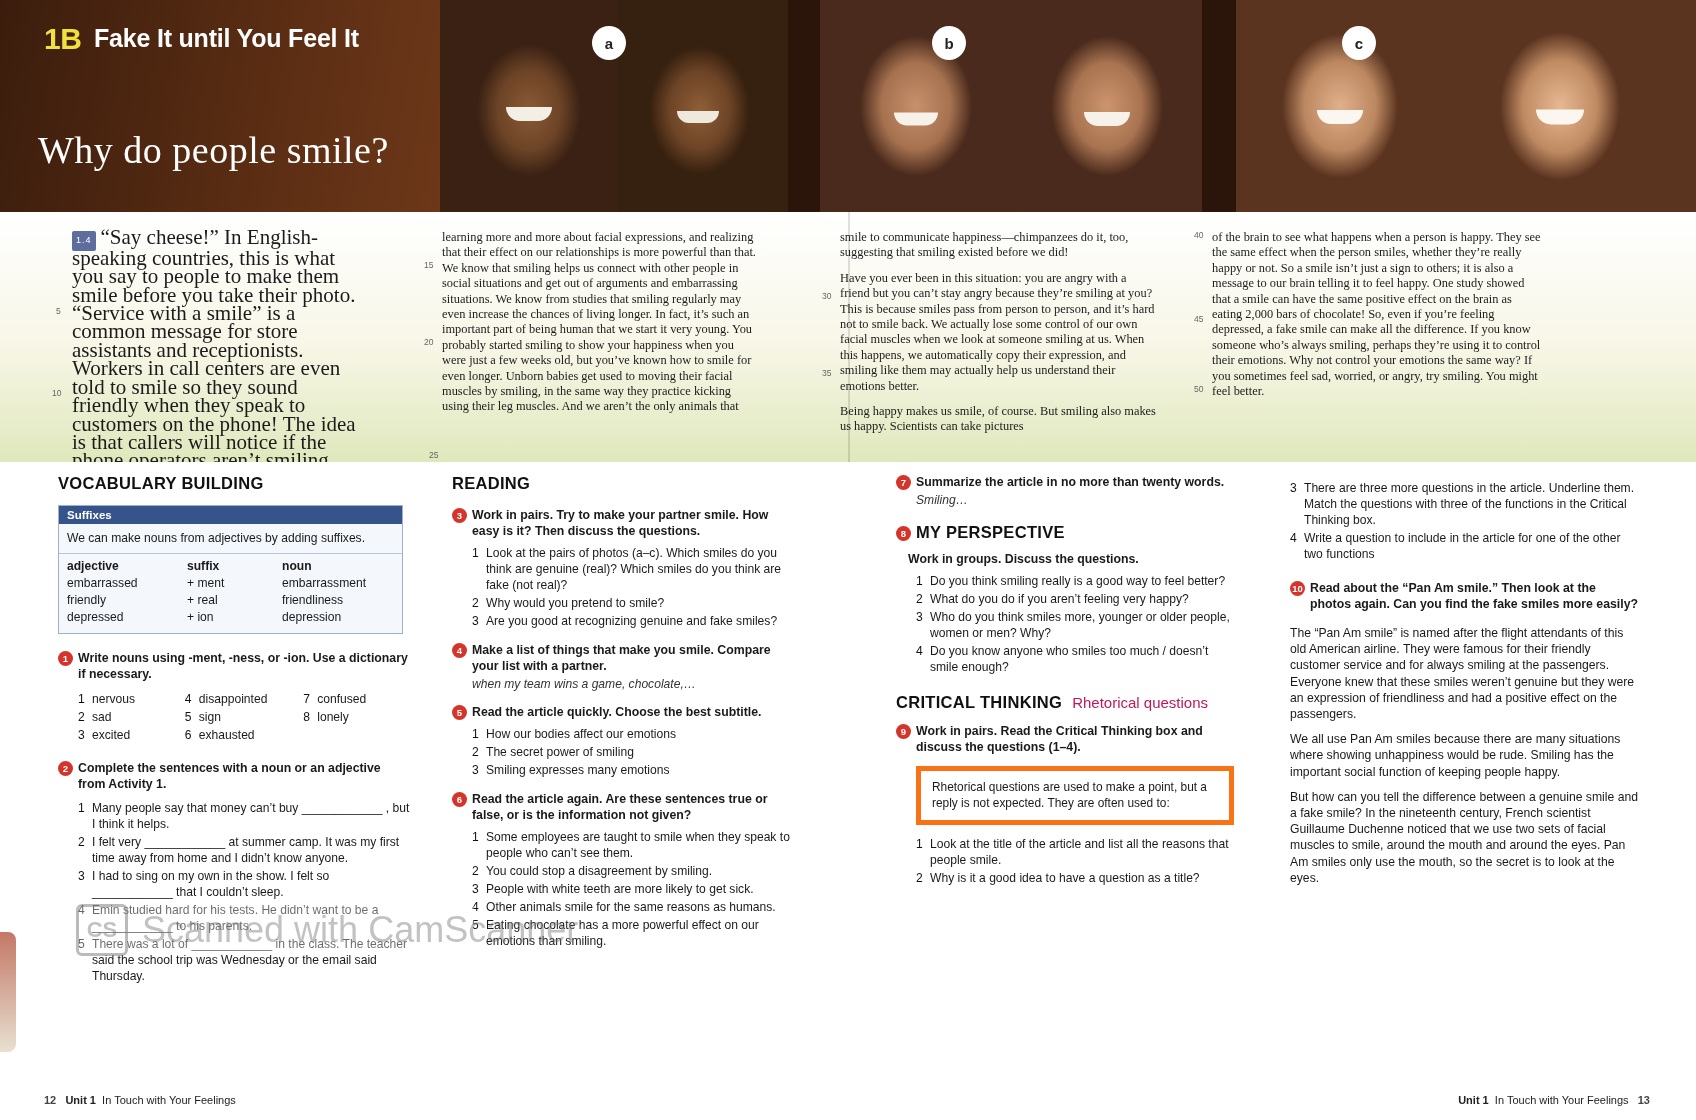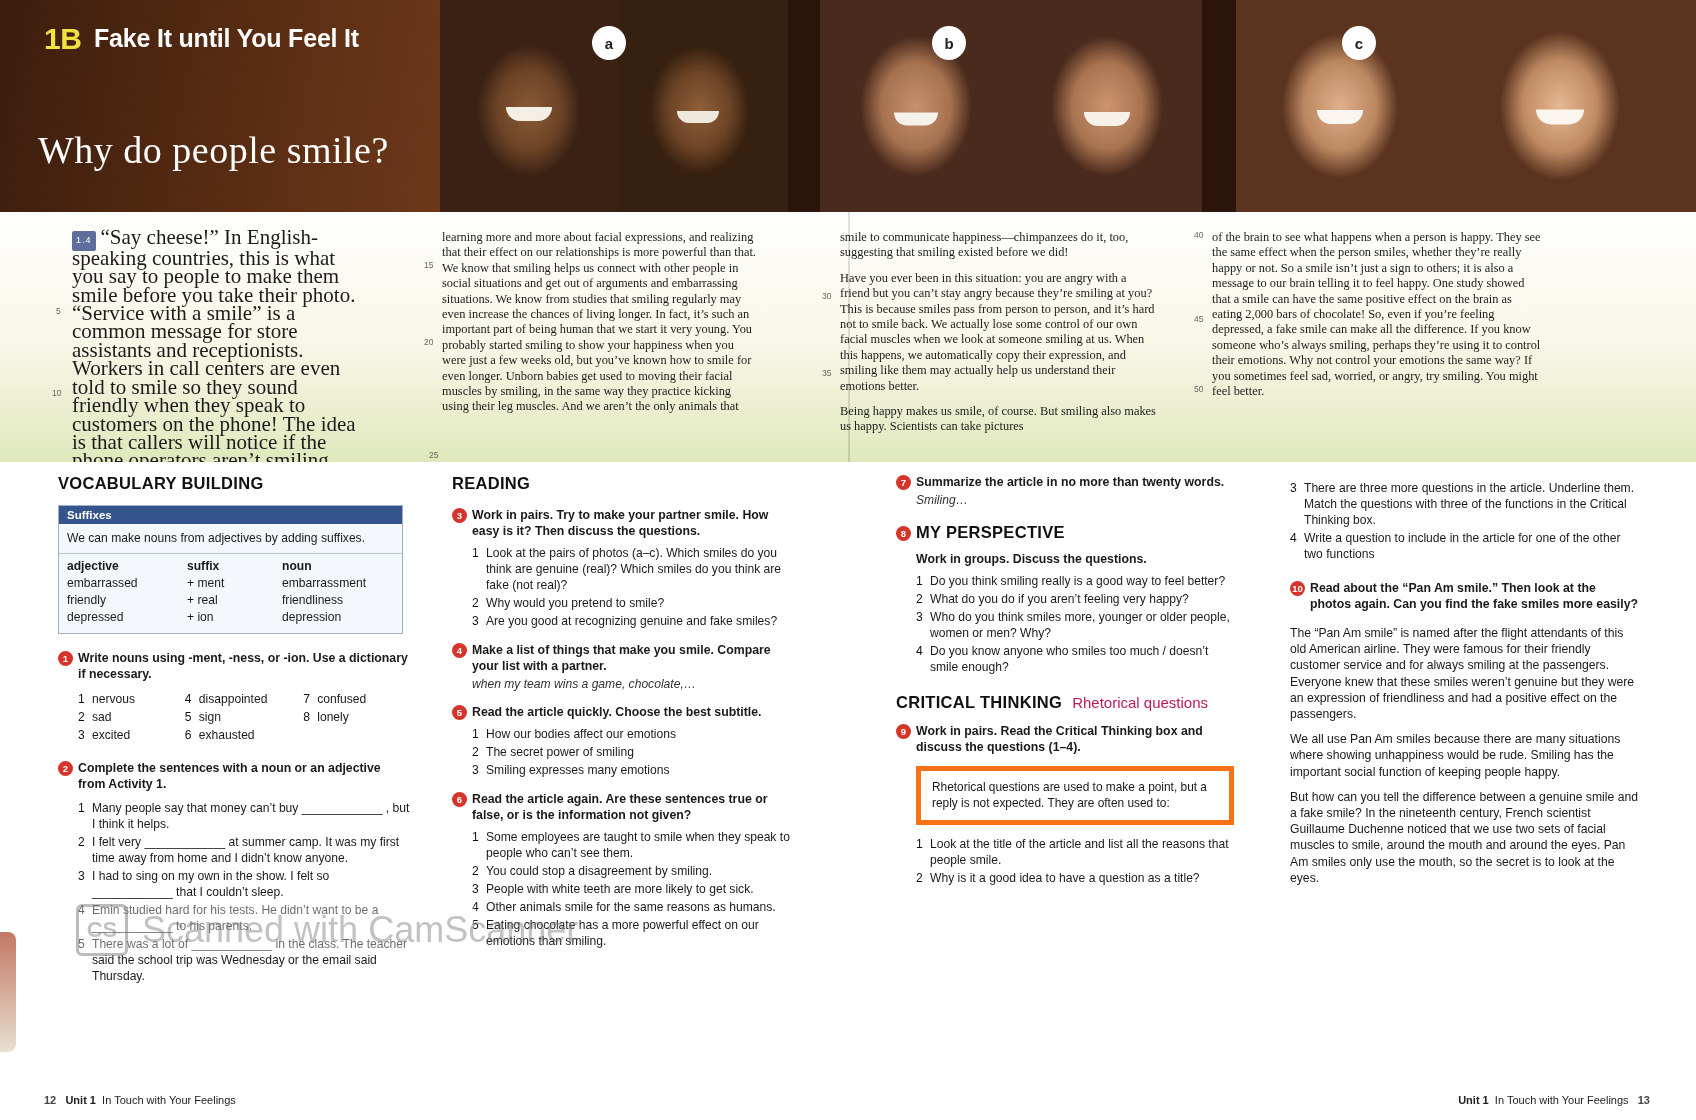--- a/index.html
+++ b/index.html
@@ -400,21 +400,21 @@
       <div style="display:flex;">
         <span class="numbull">7</span>
         <span class="task task-title">Summarize the article in no more than twenty words.</span>
       </div>
       <div class="ex" style="margin-left:20px; margin-top:3px;">Smiling…</div>
 
       <div style="margin-top:16px; display:flex; align-items:center;">
         <span class="numbull">8</span>
         <span class="section-head">MY PERSPECTIVE</span>
       </div>
-      <div class="task task-title" style="margin-left:20px; margin-top:9px;">Work in groups. Discuss the questions.</div>
+      <div class="task task-title" style="margin-left:12px; margin-top:9px;">Work in groups. Discuss the questions.</div>
       <div class="items" style="margin-left:20px;">
         <div class="item">
             <span class="idx">1</span>
             <span class="txt">Do you think smiling really is a good way to feel better?</span>
           </div>
         <div class="item">
             <span class="idx">2</span>
             <span class="txt">What do you do if you aren’t feeling very happy?</span>
           </div>
         <div class="item">

